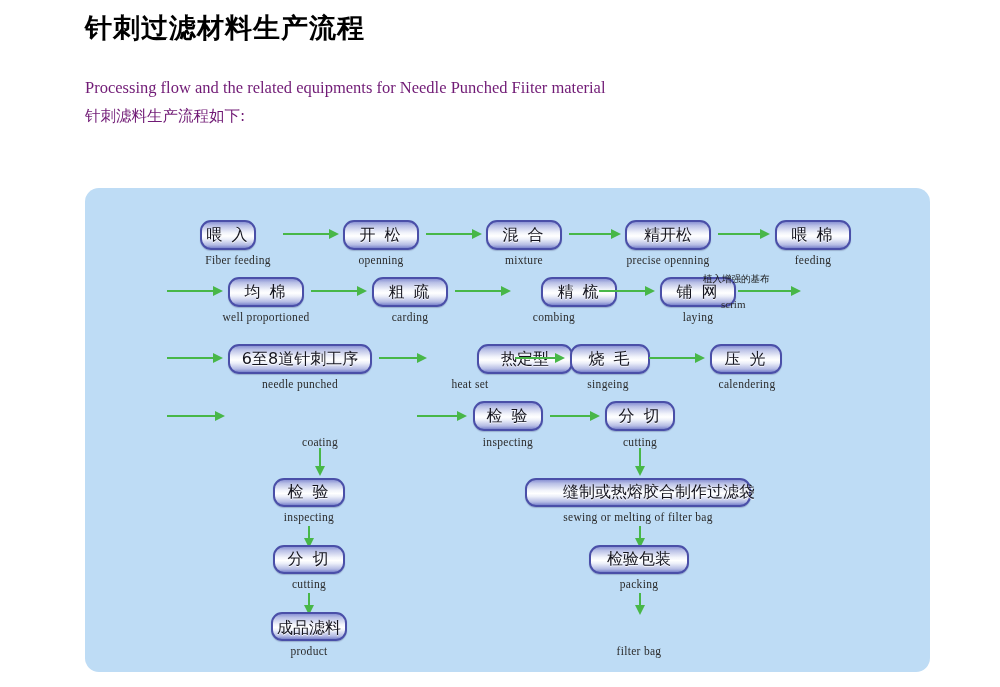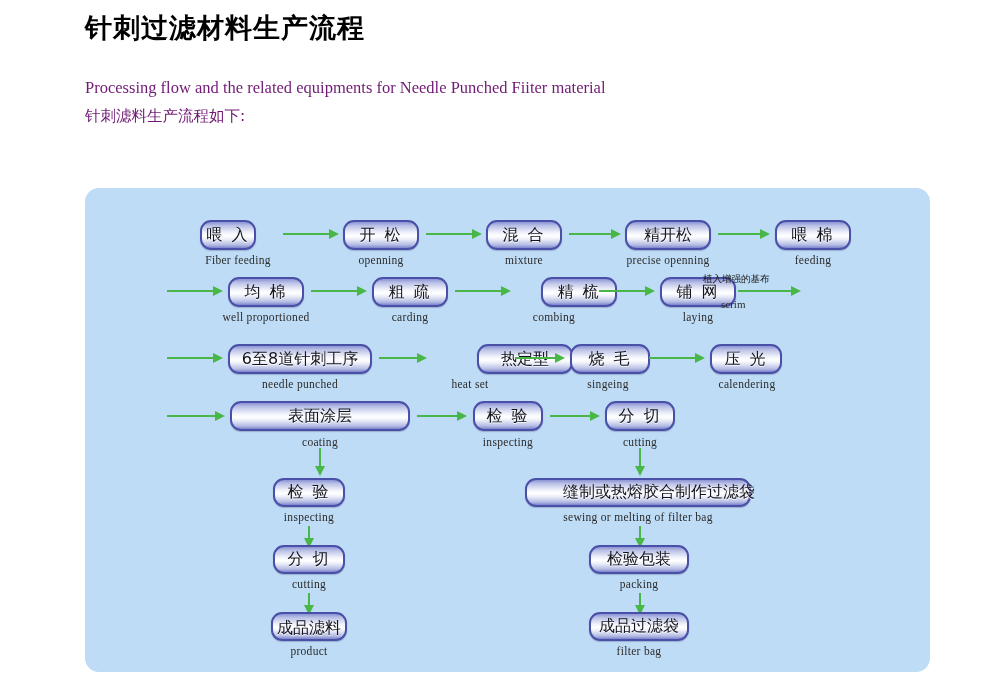--- a/index.html
+++ b/index.html
@@ -283,23 +283,20 @@
   <div class="node" style="left:625px; top:156px; width:72px; height:30px;">
     <span>压 光</span>
   </div>
   <div class="caption" style="left:598px; top:190px; width:128px;">calendering</div>
 
   <div class="arrow-h" style="left:82px; top:223px; width:58px;">
       <div class="shaft"></div>
       <div class="head"></div>
     </div>
 
-  <div class="node tight" style="left:145px; top:213px; width:180px; height:30px;">
-    <span>表面涂层</span>
-  </div>
   <div class="caption" style="left:175px; top:248px; width:120px;">coating</div>
 
   <div class="arrow-h" style="left:332px; top:223px; width:50px;">
       <div class="shaft"></div>
       <div class="head"></div>
     </div>
 
   <div class="node" style="left:388px; top:213px; width:70px; height:30px;">
     <span>检 验</span>
   </div>
@@ -363,18 +360,15 @@
   <div class="node tight" style="left:504px; top:357px; width:100px; height:29px;">
     <span>检验包装</span>
   </div>
   <div class="caption" style="left:504px; top:390px; width:100px;">packing</div>
 
   <div class="arrow-v" style="left:550px; top:405px; height:22px;">
       <div class="shaft"></div>
       <div class="head"></div>
     </div>
 
-  <div class="node tight" style="left:504px; top:424px; width:100px; height:29px;">
-    <span>成品过滤袋</span>
-  </div>
   <div class="caption" style="left:504px; top:457px; width:100px;">filter  bag</div>
 
 </div>
 
 </body></html>

